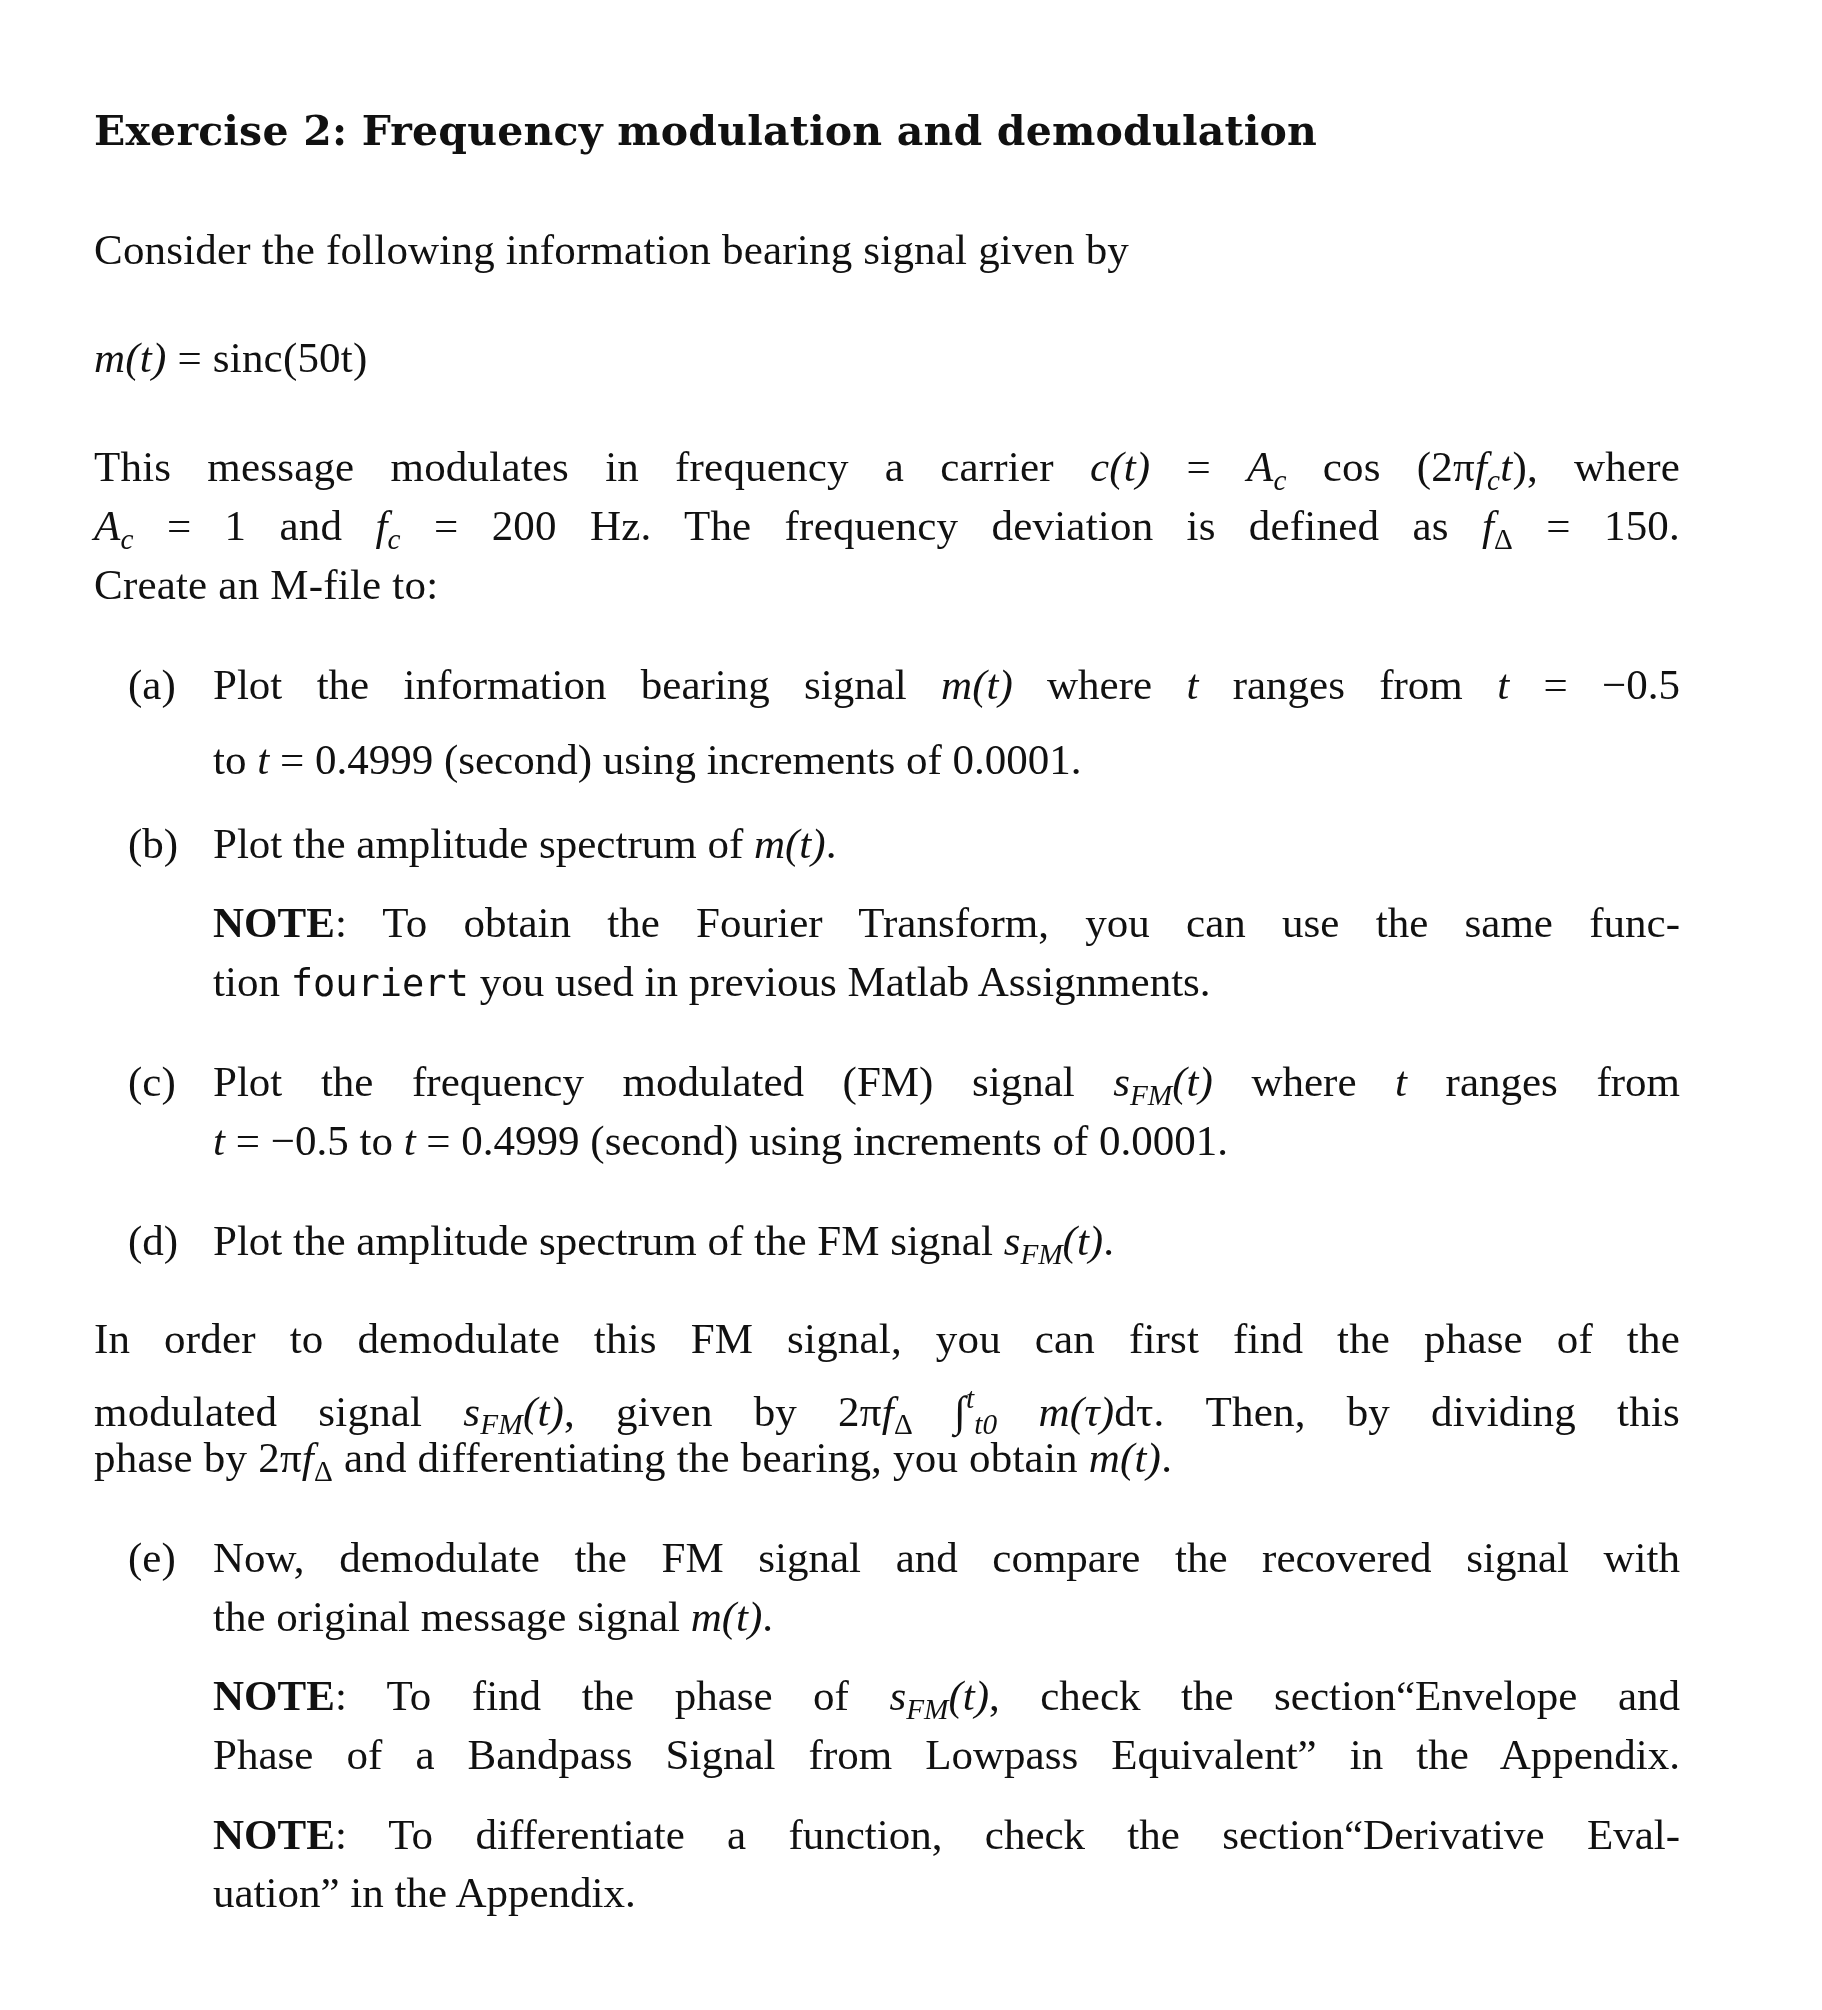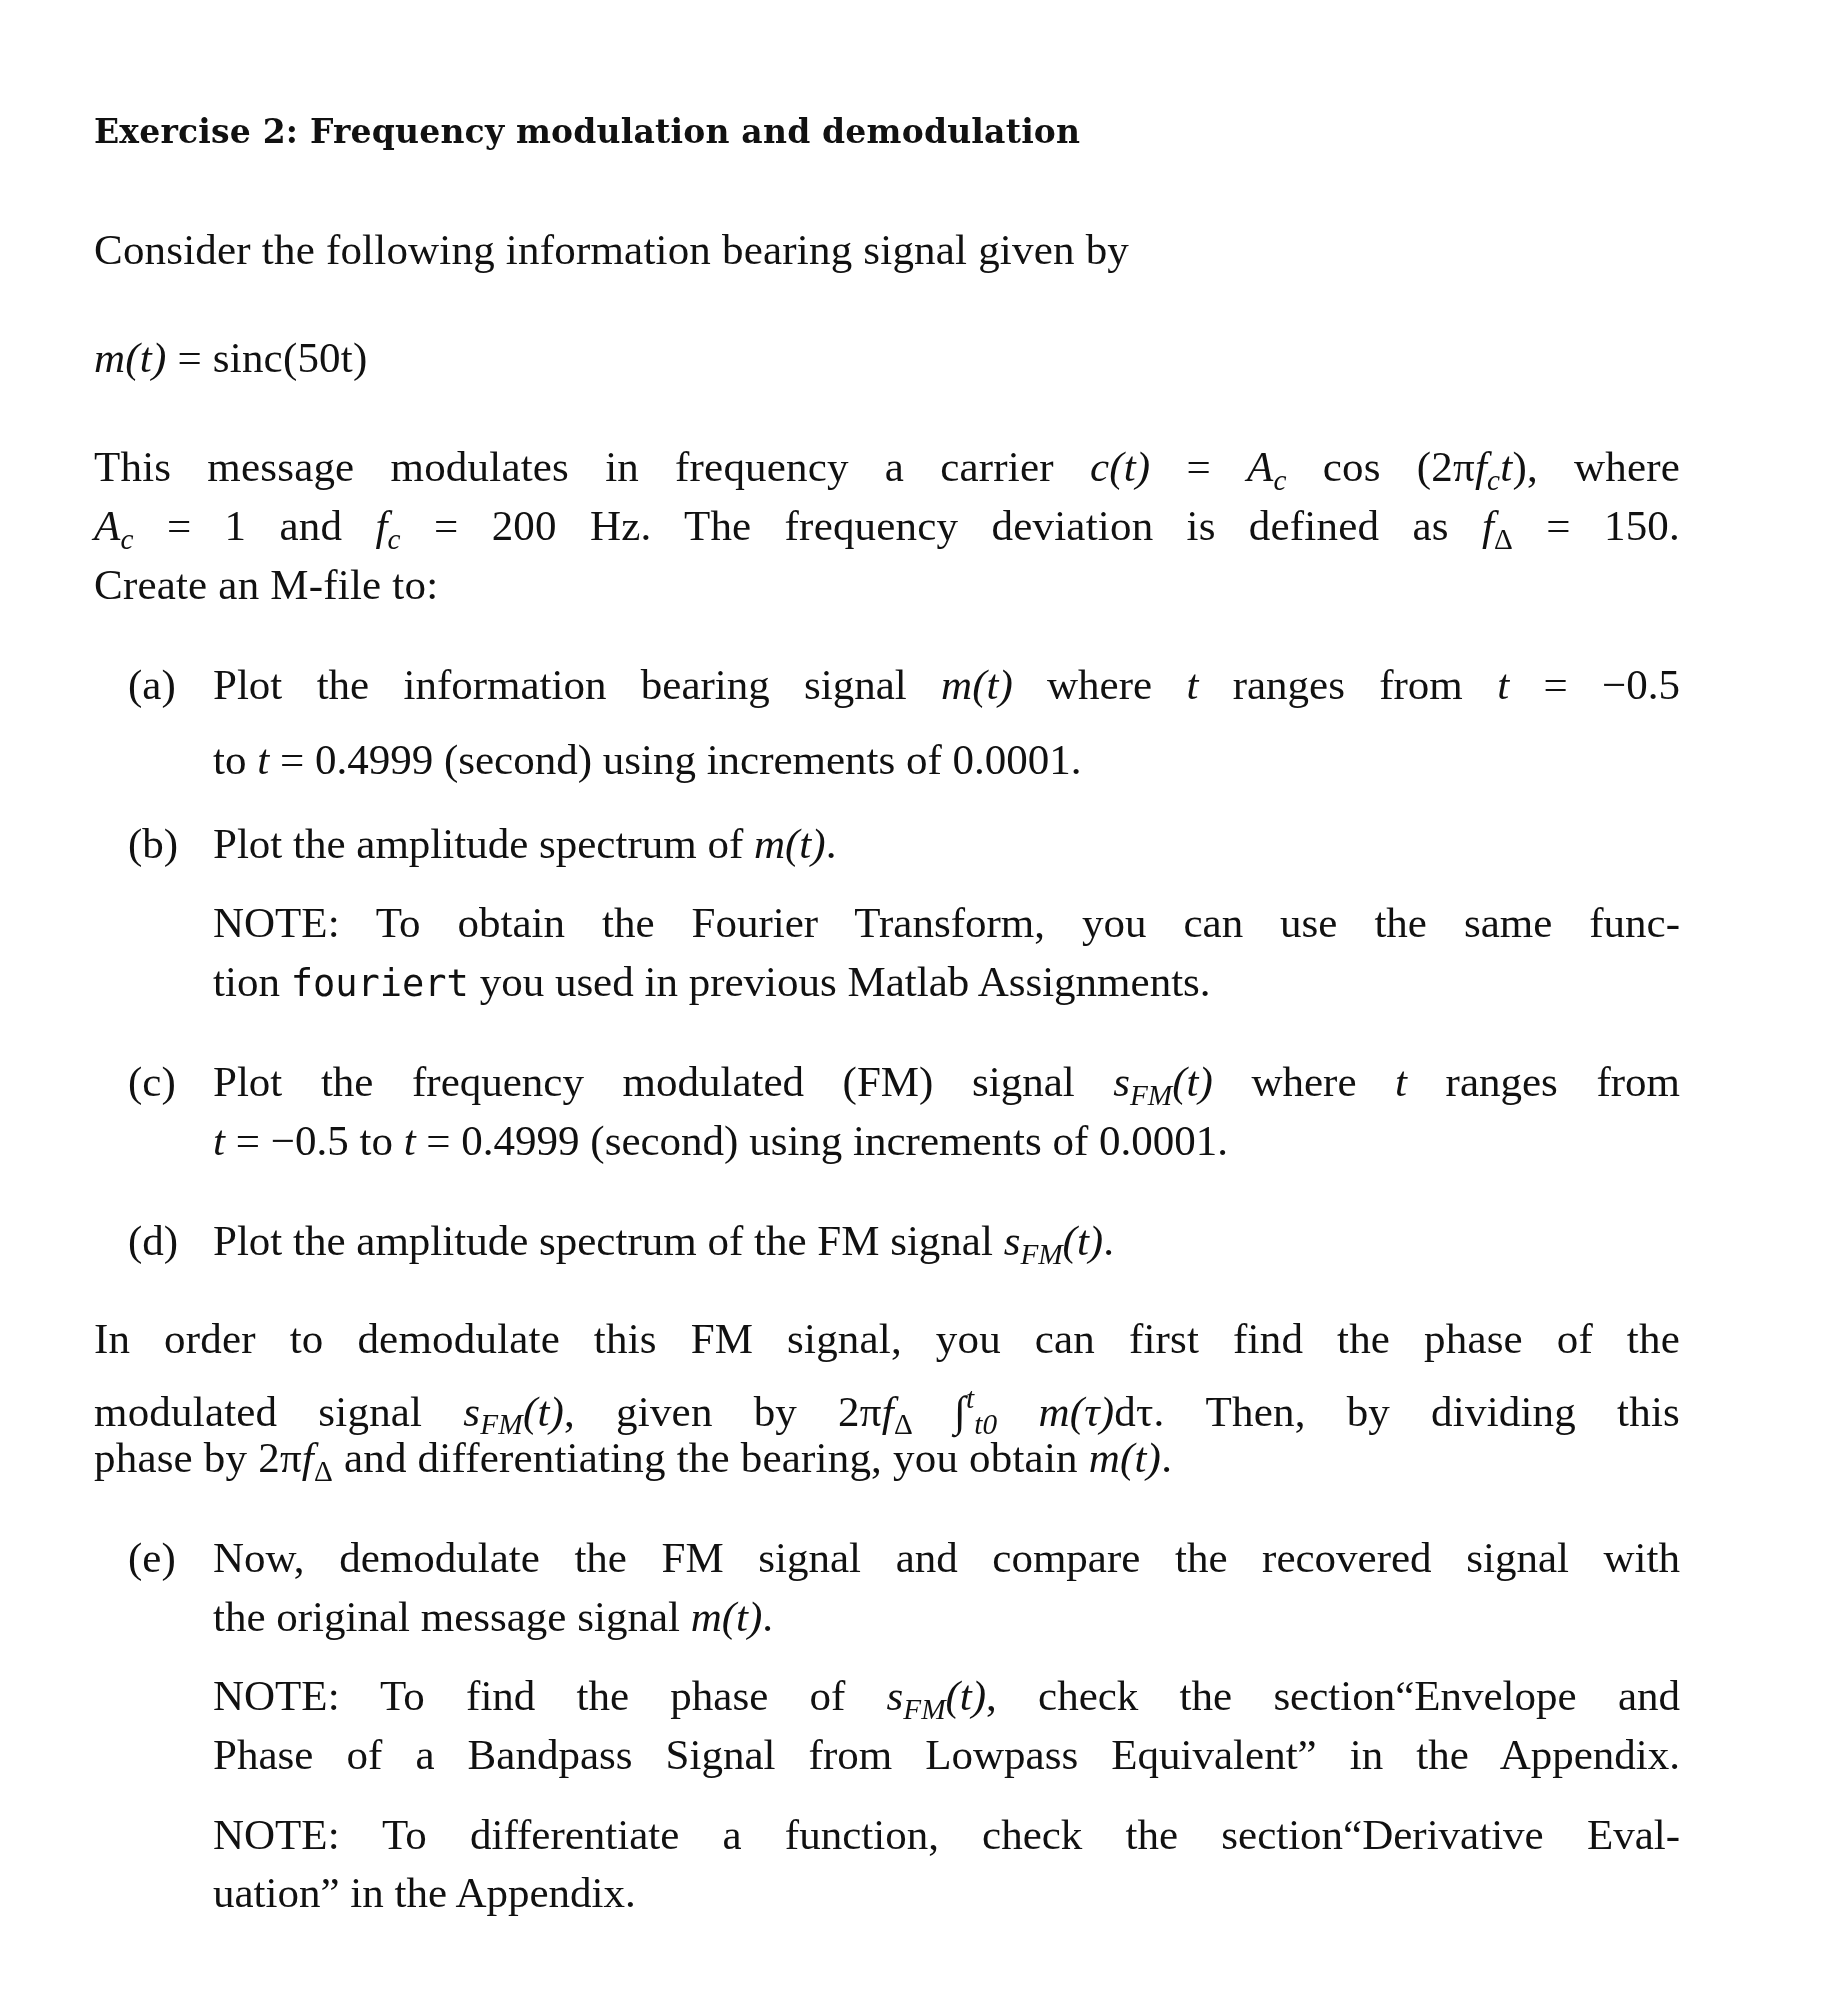--- a/index.html
+++ b/index.html
@@ -2,33 +2,33 @@
 <html><head>
 <meta charset="utf-8">
 <style>
   html, body { margin:0; padding:0; background:#ffffff; }
   body { width:1822px; height:2010px; position:relative; overflow:hidden;
          font-family:"DejaVu Serif", "Liberation Serif", serif; color:#111; }
   .page { position:absolute; left:94px; top:0; width:1586px; }
   .line { position:absolute; left:0; font-size:43px; line-height:59px; white-space:nowrap;
           font-family:"Liberation Serif", "DejaVu Serif", serif; letter-spacing:0.2px; }
   .just { width:1586px; text-align:justify; text-align-last:justify; }
-  .title { font-family:"DejaVu Serif", serif; font-weight:bold; font-size:33px; }
+  .title { font-family:"DejaVu Serif", serif; font-weight:bold; font-size:41px; }
   .center { width:1586px; text-align:left; }
   .lbl { position:absolute; left:34px; font-size:43px; line-height:59px;
          font-family:"Liberation Serif", serif; }
   .itxt { position:absolute; left:119px; width:1467px; font-size:43px; line-height:59px;
           font-family:"Liberation Serif", serif; white-space:nowrap; }
   .itxt.just { text-align:justify; text-align-last:justify; }
   .m { font-style:italic; }
   .sub { font-size:0.68em; vertical-align:-0.3em; font-style:italic; }
   .subu { font-size:0.68em; vertical-align:-0.3em; }
   .sup { font-size:0.68em; vertical-align:0.6em; font-style:italic; }
   .tt { font-family:"DejaVu Sans Mono", "Liberation Mono", monospace; font-size:37px; }
-  .note { font-weight:normal; }
+  .note { font-weight:bold; }
 </style>
 </head>
 <body>
 
 <div class="page">
 
   <div class="line title" style="top:102px;">Exercise 2: Frequency modulation and demodulation</div>
 
   <div class="line" style="top:220px;">Consider the following information bearing signal given by</div>
 

